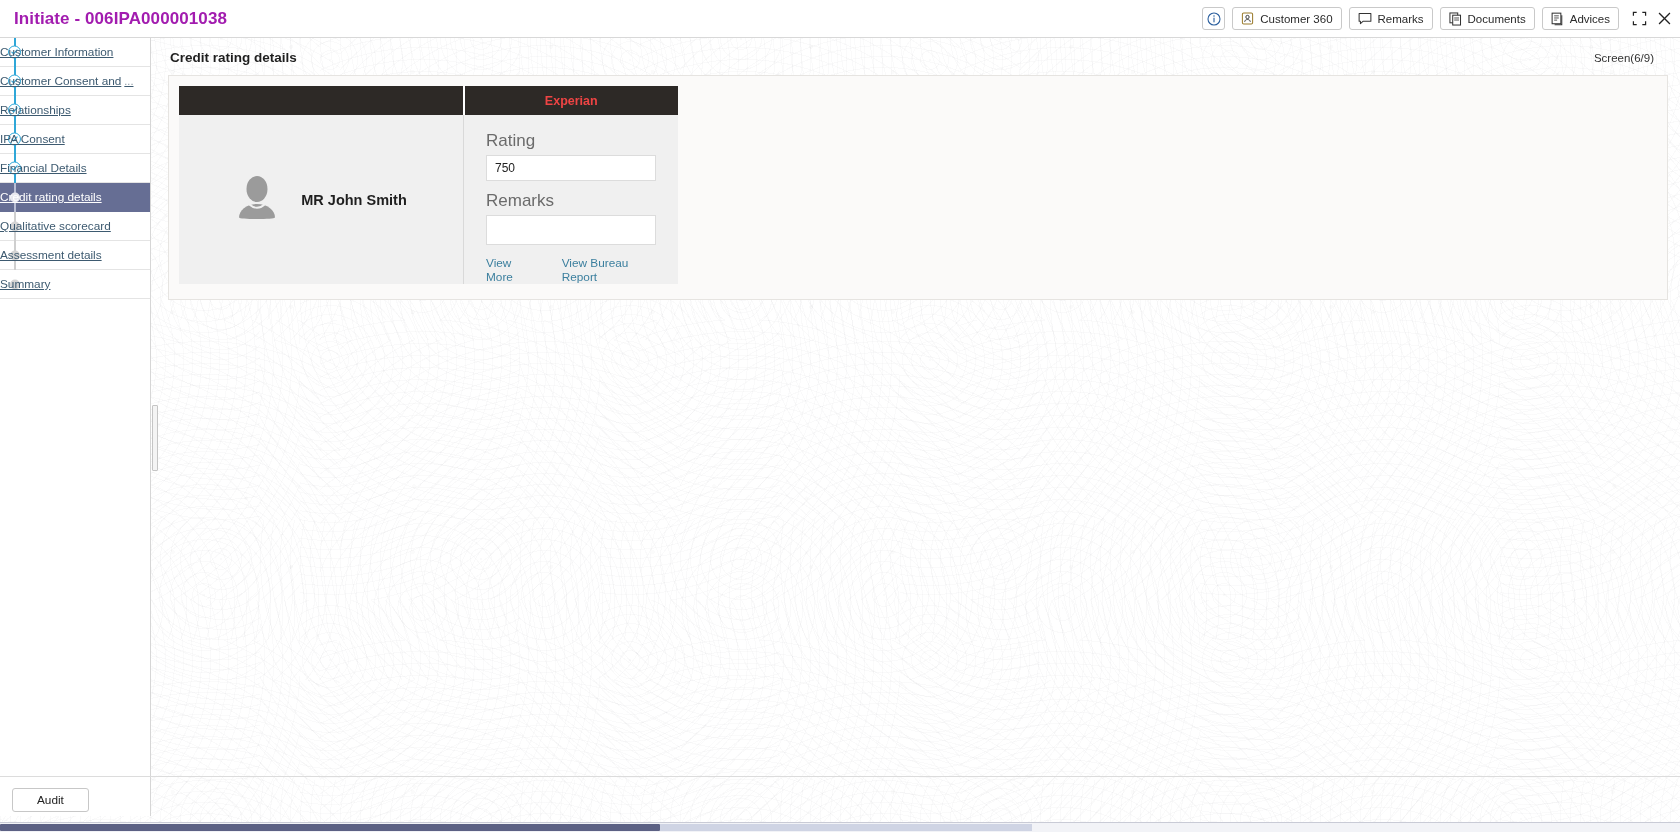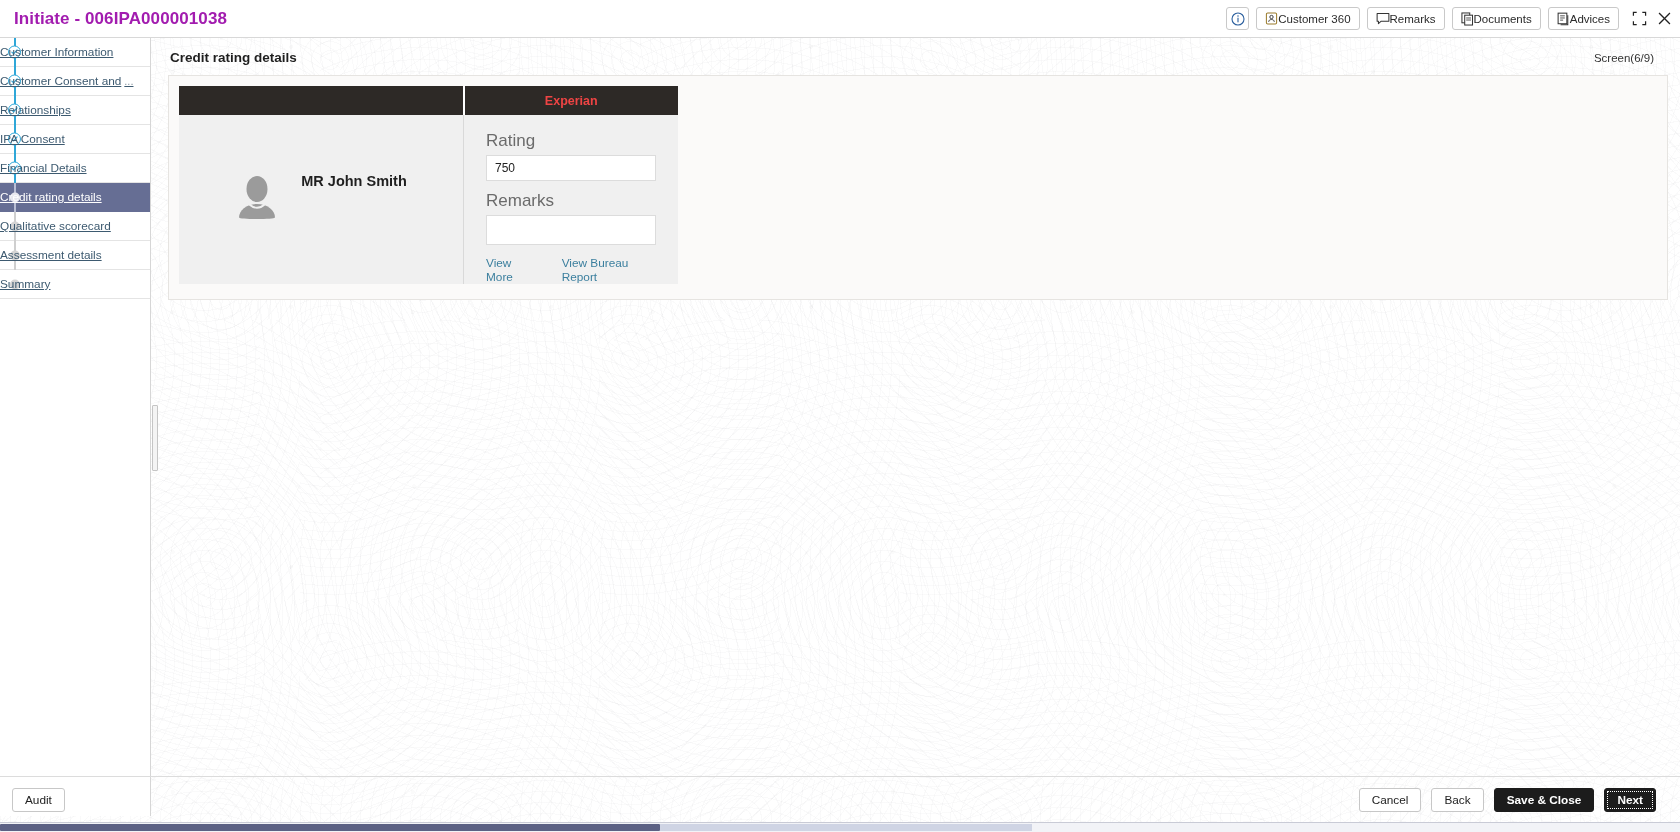--- a/index.html
+++ b/index.html
@@ -52,21 +52,21 @@
   }
   .titlebar-actions {
     margin-left: auto; margin-right: 8px;
     display: flex; align-items: center; gap: 7px;
   }
   .tb-btn {
     height: 23px;
     border: 1px solid #c9c9c9;
     background: #ffffff;
     border-radius: 3px;
-    display: flex; align-items: center; 
+    display: flex; align-items: center; gap: 6px;
     padding: 0 8px;
     font-size: 11.5px; color: #2a2a2a;
     cursor: pointer;
     white-space: nowrap;
   }
   .tb-btn.icon-only { padding: 0 5px; width: 23px; justify-content: center; }
   .tb-ico { display: inline-flex; align-items: center; }
   .win-ctl { display: flex; align-items: center; gap: 10px; margin-left: 6px; }
   .win-ctl span { cursor: pointer; display: inline-flex; }
 
@@ -173,21 +173,21 @@
     border-right: 1px solid #d9d9d9;
     vertical-align: middle;
     text-align: center;
   }
   .bt-body-right {
     width: 214px; height: 157px;
     background: #f0f0f0;
     vertical-align: top;
     padding: 16px 22px 0 22px;
   }
-  .cust-block { display: flex; align-items: flex-start; justify-content: center; gap: 22px; }
+  .cust-block { display: flex; align-items: center; justify-content: center; gap: 22px; }
   .cust-name { font-size: 14.5px; font-weight: bold; color: #1f1f1f; }
 
   .field-label { font-size: 17px; color: #6b6b6b; margin-bottom: 4px; }
   .field-input {
     width: 170px; height: 26px;
     background: #ffffff;
     border: 1px solid #dcdcdc;
     font-size: 12px; color: #222;
     padding: 0 8px;
     font-family: "Liberation Sans", sans-serif;
@@ -203,21 +203,21 @@
     position: absolute; left: 0; bottom: 10px;
     width: 1680px; height: 46px;
     display: flex; align-items: center;
     padding: 0 12px;
     background: transparent;
     border-top: 1px solid #dcdcdc;
     z-index: 28;
   }
   .btn {
     height: 24px;
-    padding: 0 12px;
+    padding: 0 24px;
     font-size: 11.8px;
     border-radius: 3px;
     border: 1px solid #c7c7c7;
     background: #ffffff;
     color: #222;
     cursor: pointer;
     display: inline-flex; align-items: center; justify-content: center;
     font-family: "Liberation Sans", sans-serif;
   }
   .btn.dark { background: #1c1c1c; border-color: #1c1c1c; color: #fff; font-weight: bold; }
@@ -466,25 +466,19 @@
             </div>
           </td>
         </tr>
       </tbody>
         </table>
     </div>
   </div>
 
   <div class="footer">
     <button class="btn">Audit</button>
-    <div class="footer-right">
-      <button class="btn">Cancel</button>
-      <button class="btn">Back</button>
-      <button class="btn dark">Save &amp; Close</button>
-      <button class="btn dark focus-ring">Next</button>
-    </div>
   </div>
 
   <div class="hscroll">
     <div class="thumb"></div>
     <div class="track2"></div>
   </div>
 </div>
 
 </body></html>

